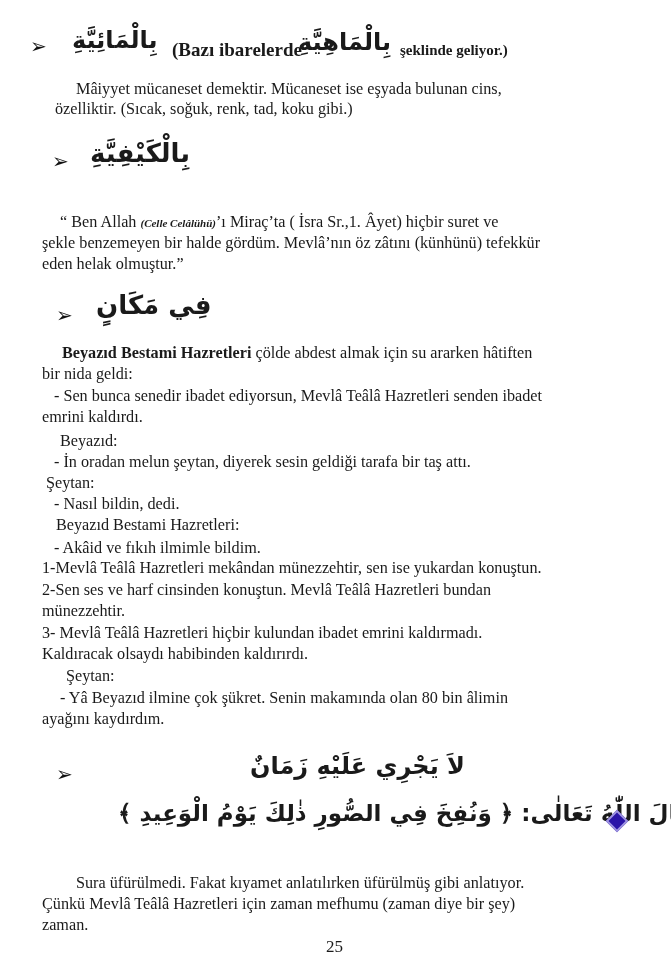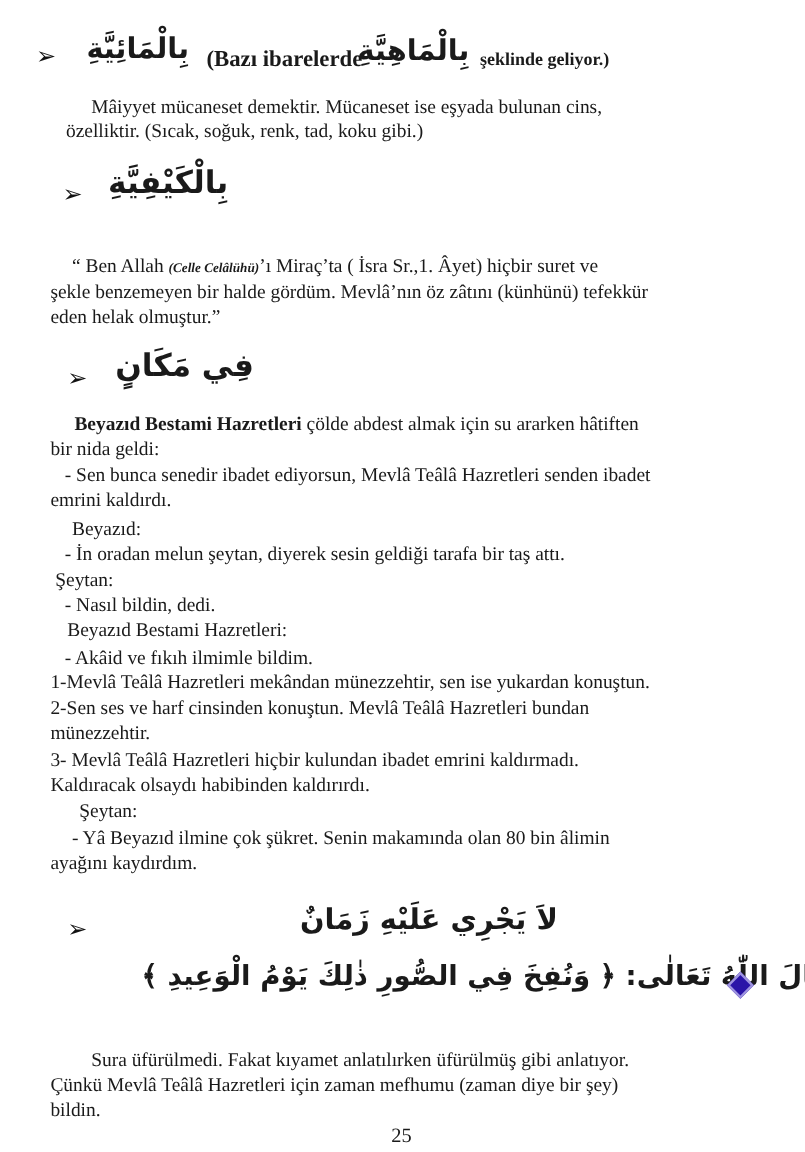--- a/index.html
+++ b/index.html
@@ -72,16 +72,16 @@
   <div class="abs line" style="left:42px; top:709px;">ayağını kaydırdım.</div>
 
   <span class="abs arabic-h" style="left:250px; top:752px; font-size:24px;">لاَ يَجْرِي عَلَيْهِ زَمَانٌ</span>
   <span class="abs arrow" style="left:56px; top:762px;">➢</span>
 
   <span class="abs arabic-h" style="left:118px; top:800px; font-size:23px;">قَالَ اللّٰهُ تَعَالٰى: ﴿ وَنُفِخَ فِي الصُّورِ ذٰلِكَ يَوْمُ الْوَعِيدِ ﴾</span>
   <span class="diamond" style="left:609px; top:813px;"></span>
 
   <div class="abs line" style="left:76px; top:873px;">Sura üfürülmedi. Fakat kıyamet anlatılırken üfürülmüş gibi anlatıyor.</div>
   <div class="abs line" style="left:42px; top:894px;">Çünkü Mevlâ Teâlâ Hazretleri için zaman mefhumu (zaman diye bir şey)</div>
-  <div class="abs line" style="left:42px; top:915px;">bildin.</div>
+  <div class="abs line" style="left:42px; top:915px;">zaman.</div>
 
   <div class="abs pagenum" style="left:326px; top:937px;">25</div>
 </div>
 
 </body></html>

